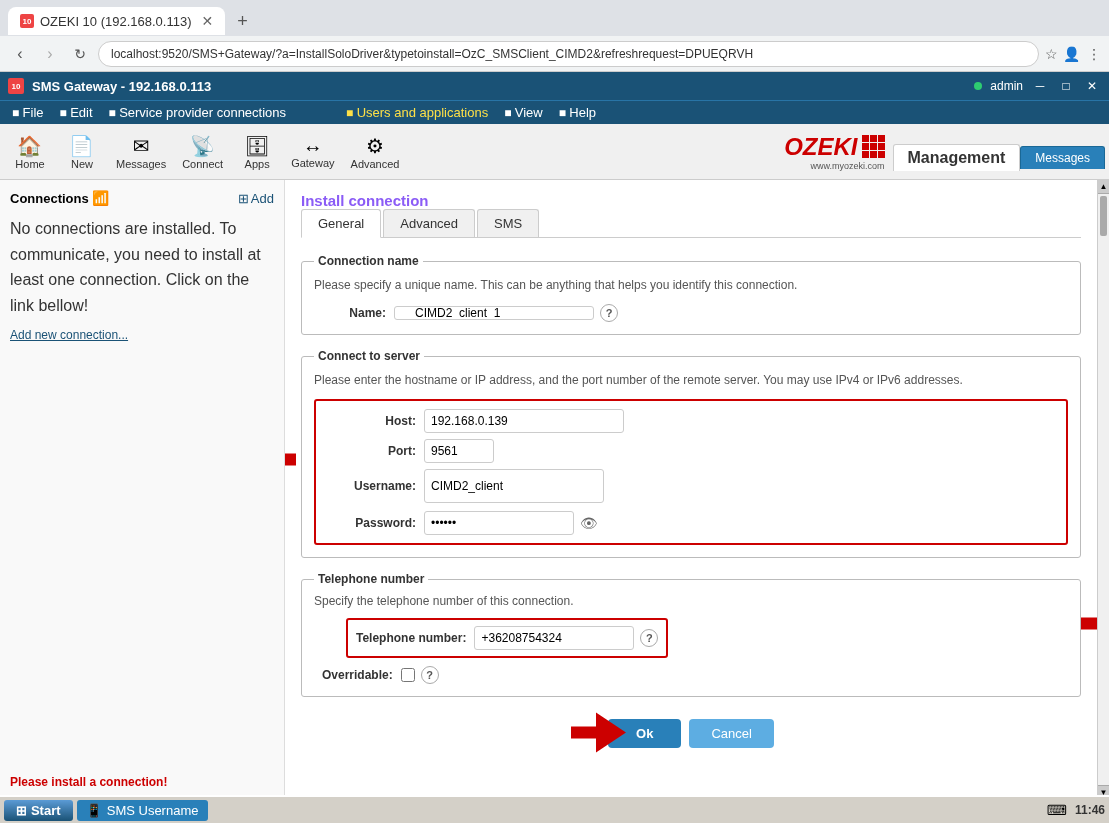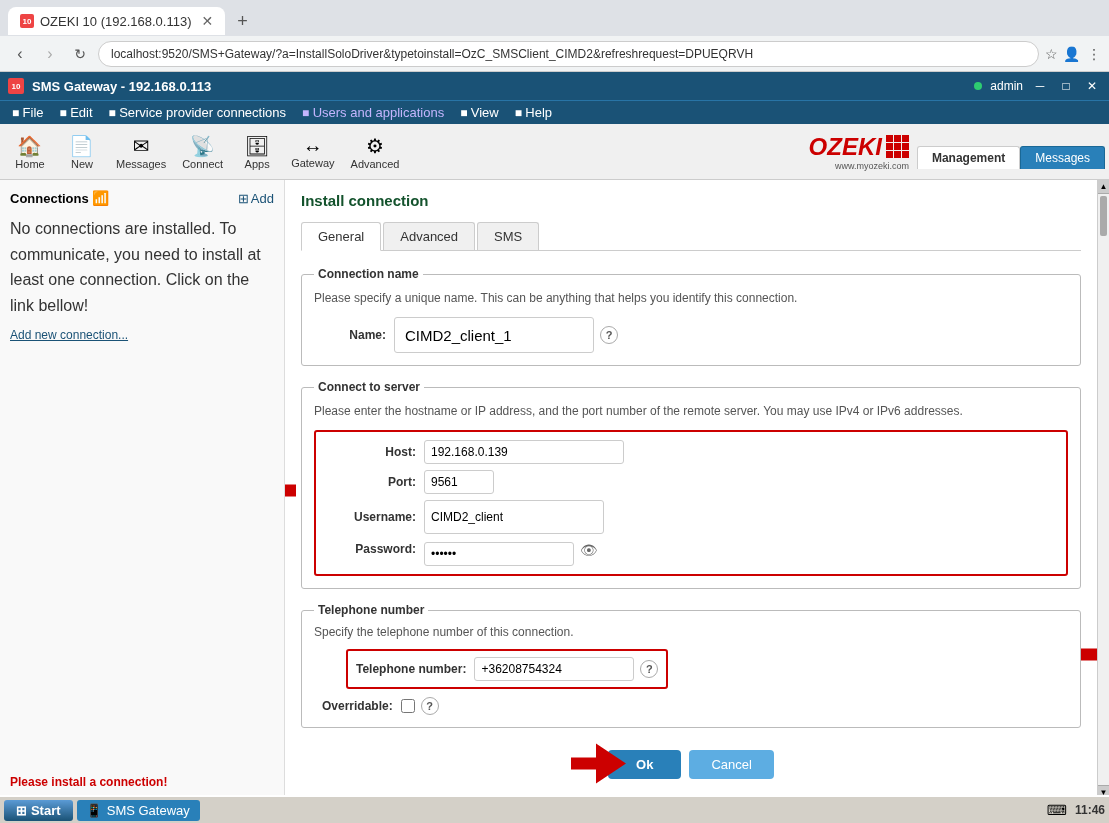--- a/index.html
+++ b/index.html
@@ -43,21 +43,21 @@
       <div style="width:18px; height:18px; display:flex; align-items:center; justify-content:center; cursor:pointer; color:white; font-size:12px;">─</div>
       <div style="width:18px; height:18px; display:flex; align-items:center; justify-content:center; cursor:pointer; color:white; font-size:12px;">□</div>
       <div style="width:18px; height:18px; display:flex; align-items:center; justify-content:center; cursor:pointer; color:white; font-size:12px;">✕</div>
     </div>
   </div>
 
   <div style="background:#1a5276; display:flex; align-items:center; padding:2px 4px; height:24px; border-top:1px solid #2874a6;">
     <div style="color:white; padding:2px 8px; cursor:pointer; font-size:12px;">■ <span>File</span></div>
     <div style="color:white; padding:2px 8px; cursor:pointer; font-size:12px;">■ <span>Edit</span></div>
     <div style="color:white; padding:2px 8px; cursor:pointer; font-size:12px;">■ <span>Service provider connections</span></div>
-    <div style="color:#c4b5fd; padding:2px 8px; cursor:pointer; font-size:12px;">■ <span>Users and applications</span></div>
+    <div style="color:#fde047; padding:2px 8px; cursor:pointer; font-size:12px;margin-left:44px;">■ <span>Users and applications</span></div>
     <div style="color:white; padding:2px 8px; cursor:pointer; font-size:12px;">■ <span>View</span></div>
     <div style="color:white; padding:2px 8px; cursor:pointer; font-size:12px;">■ <span>Help</span></div>
   </div>
 
   <div style="background:#f0f0f0; border-bottom:1px solid #ccc; display:flex; align-items:center; padding:2px 4px; height:56px;">
     <div style="display:flex; flex-direction:column; align-items:center; justify-content:center; padding:4px 8px; cursor:pointer; min-width:52px; height:48px;">
       <div style="font-size:20px;">🏠</div>
       <span style="font-size:11px; color:#333;">Home</span>
     </div>
     <div style="display:flex; flex-direction:column; align-items:center; justify-content:center; padding:4px 8px; cursor:pointer; min-width:52px; height:48px;">
@@ -99,21 +99,21 @@
               <div style="width:7px; height:7px; background:#cc0000;"></div>
             <div style="width:7px; height:7px; background:#cc0000;"></div>
               <div style="width:7px; height:7px; background:#cc0000;"></div>
               <div style="width:7px; height:7px; background:#cc0000;"></div>
           </div>
         </div>
         <div style="font-size:9px; color:#555; text-align:right;">www.myozeki.com</div>
       </div>
     </div>
 
-    <div style="background:#e0e0e0; border:1px solid #ccc; border-bottom:none; padding:4px 14px; cursor:pointer; font-size:12px; color:#333; margin-top:12px; border-radius:3px 3px 0 0; font-weight:bold; background:white;">Management</div>
+    <div style="background:#e0e0e0; border:1px solid #ccc; border-bottom:none; padding:4px 14px; cursor:pointer; font-size:16px; color:#333; margin-top:12px; border-radius:3px 3px 0 0; font-weight:bold; background:white;">Management</div>
     <div style="background:#2980b9; border:1px solid #1a6896; border-bottom:none; padding:4px 14px; cursor:pointer; font-size:12px; color:white; margin-top:12px; border-radius:3px 3px 0 0;">Messages</div>
   </div>
 
   <div style="display:flex; flex:1; overflow:hidden; background:white;">
 
     <div style="width:285px; background:#f9f9f9; border-right:1px solid #ddd; padding:10px; flex-shrink:0; display:flex; flex-direction:column;">
       <div style="display:flex; align-items:center; justify-content:space-between; margin-bottom:10px;">
         <div style="font-weight:bold; font-size:13px; display:flex; align-items:center; gap:4px;">
           <span>Connections</span>
           <span style="font-size:14px;">📶</span>
@@ -123,34 +123,34 @@
           <span>Add</span>
         </div>
       </div>
       <div style="font-size:16px; color:#333; line-height:1.6; margin-bottom:10px;">No connections are installed. To communicate, you need to install at least one connection. Click on the link bellow!</div>
       <div style="color:#1a5276; font-size:12px; cursor:pointer; text-decoration:underline;">Add new connection...</div>
       <div style="flex:1;"></div>
       <div style="color:#cc0000; font-size:12px; font-weight:bold; margin-top:auto;">Please install a connection!</div>
     </div>
 
     <div style="flex:1; padding:12px 16px; overflow-y:auto; background:white; position:relative;">
-      <div style="font-size:15px; color:#14532d; font-weight:bold; margin-bottom:13px;">Install connection</div>
+      <div style="font-size:15px; color:#8b5cf6; font-weight:bold; margin-bottom:0;">Install connection</div>
 
       <div style="display:flex; border-bottom:1px solid #ccc; margin-bottom:16px;">
         <div style="padding:6px 16px; cursor:pointer; border:1px solid #ccc; border-bottom:1px solid white; background:white; color:#333; border-radius:3px 3px 0 0; margin-right:2px; font-size:13px; margin-bottom:-1px;">General</div>
         <div style="padding:6px 16px; cursor:pointer; border:1px solid #ccc; border-bottom:none; background:#f0f0f0; color:#333; border-radius:3px 3px 0 0; margin-right:2px; font-size:13px;">Advanced</div>
         <div style="padding:6px 16px; cursor:pointer; border:1px solid #ccc; border-bottom:none; background:#f0f0f0; color:#333; border-radius:3px 3px 0 0; font-size:13px;">SMS</div>
       </div>
 
       <fieldset style="border:1px solid #bbb; border-radius:3px; padding:8px 12px 12px; margin-bottom:14px;">
         <legend style="font-weight:bold; font-size:12px; color:#333; padding:0 4px;">Connection name</legend>
         <div style="font-size:12px; color:#555; margin-bottom:10px; line-height:1.5;">Please specify a unique name. This can be anything that helps you identify this connection.</div>
         <div style="display:flex; align-items:center;">
           <label style="font-size:12px; color:#333; font-weight:bold; min-width:80px; text-align:right; padding-right:8px;">Name:</label>
-          <input type="text" style="height: 36px; border: 1px solid rgb(204, 204, 204); border-radius: 3px; padding: 0px 10px; font-size: 15px; width: 200px;" value="CIMD2_client_1">
+          <input type="text" style="height: 14px; border: 1px solid rgb(204, 204, 204); border-radius: 3px; padding: 0px 20px; font-size: 12px; width: 200px;" value="CIMD2_client_1">
           <div style="width:18px; height:18px; border-radius:50%; border:1px solid #aaa; background:white; display:flex; align-items:center; justify-content:center; font-size:11px; cursor:pointer; margin-left:6px; color:#555; font-weight:bold;">?</div>
         </div>
       </fieldset>
 
       <div style="position:relative; display:flex; align-items:center;">
 
         <div style="position:absolute; left:-60px; top:50%; transform:translateY(-50%);">
           <svg width="55" height="44" viewBox="0 0 55 44">
             <polygon points="0,22 30,2 30,16 55,16 55,28 30,28 30,42" fill="#cc0000"></polygon>
           </svg>
@@ -165,21 +165,21 @@
               <input type="text" style="height: 24px; border: 1px solid rgb(204, 204, 204); border-radius: 3px; padding: 0px 6px; font-size: 12px; width: 200px;" value="192.168.0.139">
             </div>
             <div style="display:flex; align-items:center; margin-bottom:6px;">
               <label style="font-size:12px; color:#333; font-weight:bold; min-width:100px; text-align:right; padding-right:8px;">Port:</label>
               <input type="text" style="height: 24px; border: 1px solid rgb(204, 204, 204); border-radius: 3px; padding: 0px 6px; font-size: 12px; width: 70px;" value="9561">
             </div>
             <div style="display:flex; align-items:center; margin-bottom:6px;">
               <label style="font-size:12px; color:#333; font-weight:bold; min-width:100px; text-align:right; padding-right:8px;">Username:</label>
               <input type="text" style="height: 24px; border: 1px solid rgb(204, 204, 204); border-radius: 3px; padding: 16px 6px; font-size: 12px; width: 180px;" value="CIMD2_client">
             </div>
-            <div style="display:flex; margin-top:8px;">
+            <div style="display:flex; align-items:center;margin-top:8px;">
               <label style="font-size:12px; color:#333; font-weight:bold; min-width:100px; text-align:right; padding-right:8px;">Password:</label>
               <input type="password" value="123456" style="height: 24px; border: 1px solid rgb(204, 204, 204); border-radius: 3px; padding: 0px 6px; font-size: 12px; width: 150px;">
               <div style="cursor:pointer; color:#666; font-size:14px; margin-left:6px;">👁</div>
             </div>
           </div>
         </fieldset>
       </div>
 
       <div style="position:relative; display:flex; align-items:center;">
         <fieldset style="border:1px solid #bbb; border-radius:3px; padding:8px 12px 12px; margin-bottom:14px; flex:1;">
@@ -234,20 +234,20 @@
 </div>
 
 <div style="background:#d4d0c8; border-top:2px solid #fff; display:flex; align-items:center; justify-content:space-between; padding:0 4px; height:28px; position:fixed; bottom:0; width:100%;">
   <div style="display:flex; align-items:center; gap:4px;">
     <div style="background:linear-gradient(to bottom, #5b9bd5, #1a5276); color:white; padding:3px 12px; border-radius:3px; cursor:pointer; font-size:12px; font-weight:bold; display:flex; align-items:center; gap:4px;">
       <span>⊞</span>
       <span>Start</span>
     </div>
     <div style="background:#2980b9; color:white; padding:3px 10px; border-radius:3px; cursor:pointer; font-size:12px; display:flex; align-items:center; gap:4px;">
       <span>📱</span>
-      <span>SMS Gateway</span>
+      <span>SMS Username</span>
     </div>
   </div>
   <div style="display:flex; align-items:center; gap:8px;">
     <span style="font-size:14px;">⌨</span>
     <span style="font-size:12px; color:#333; font-weight:bold;">11:46</span>
   </div>
 </div>
 
 </body></html>

